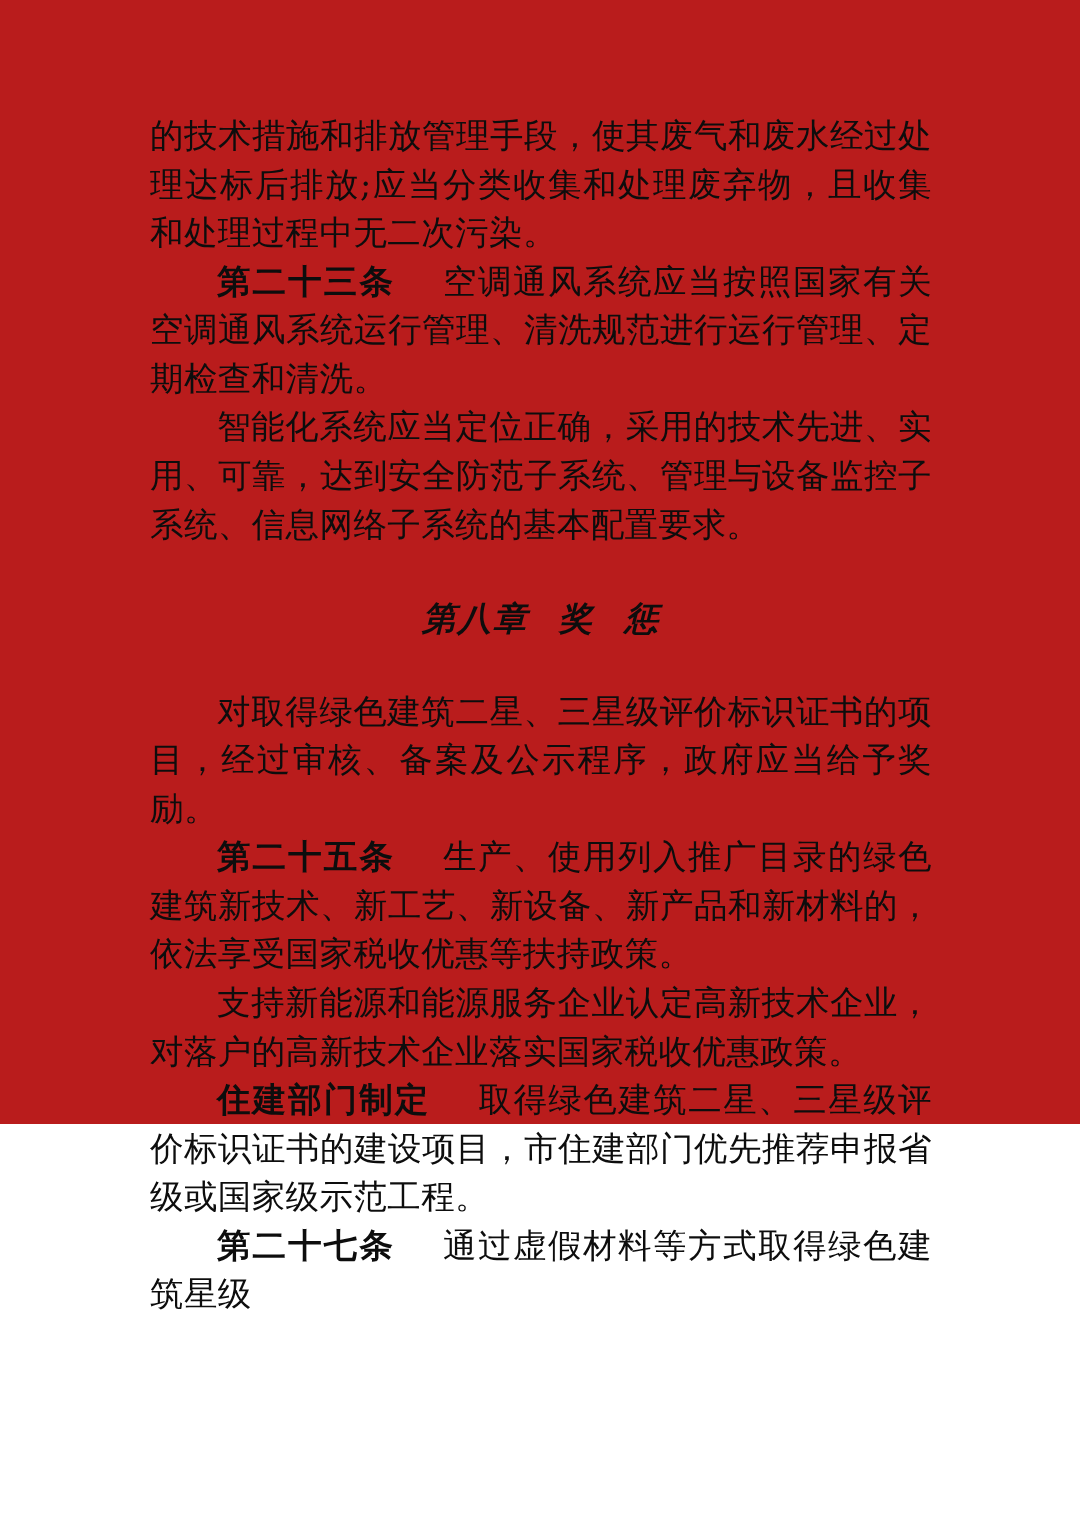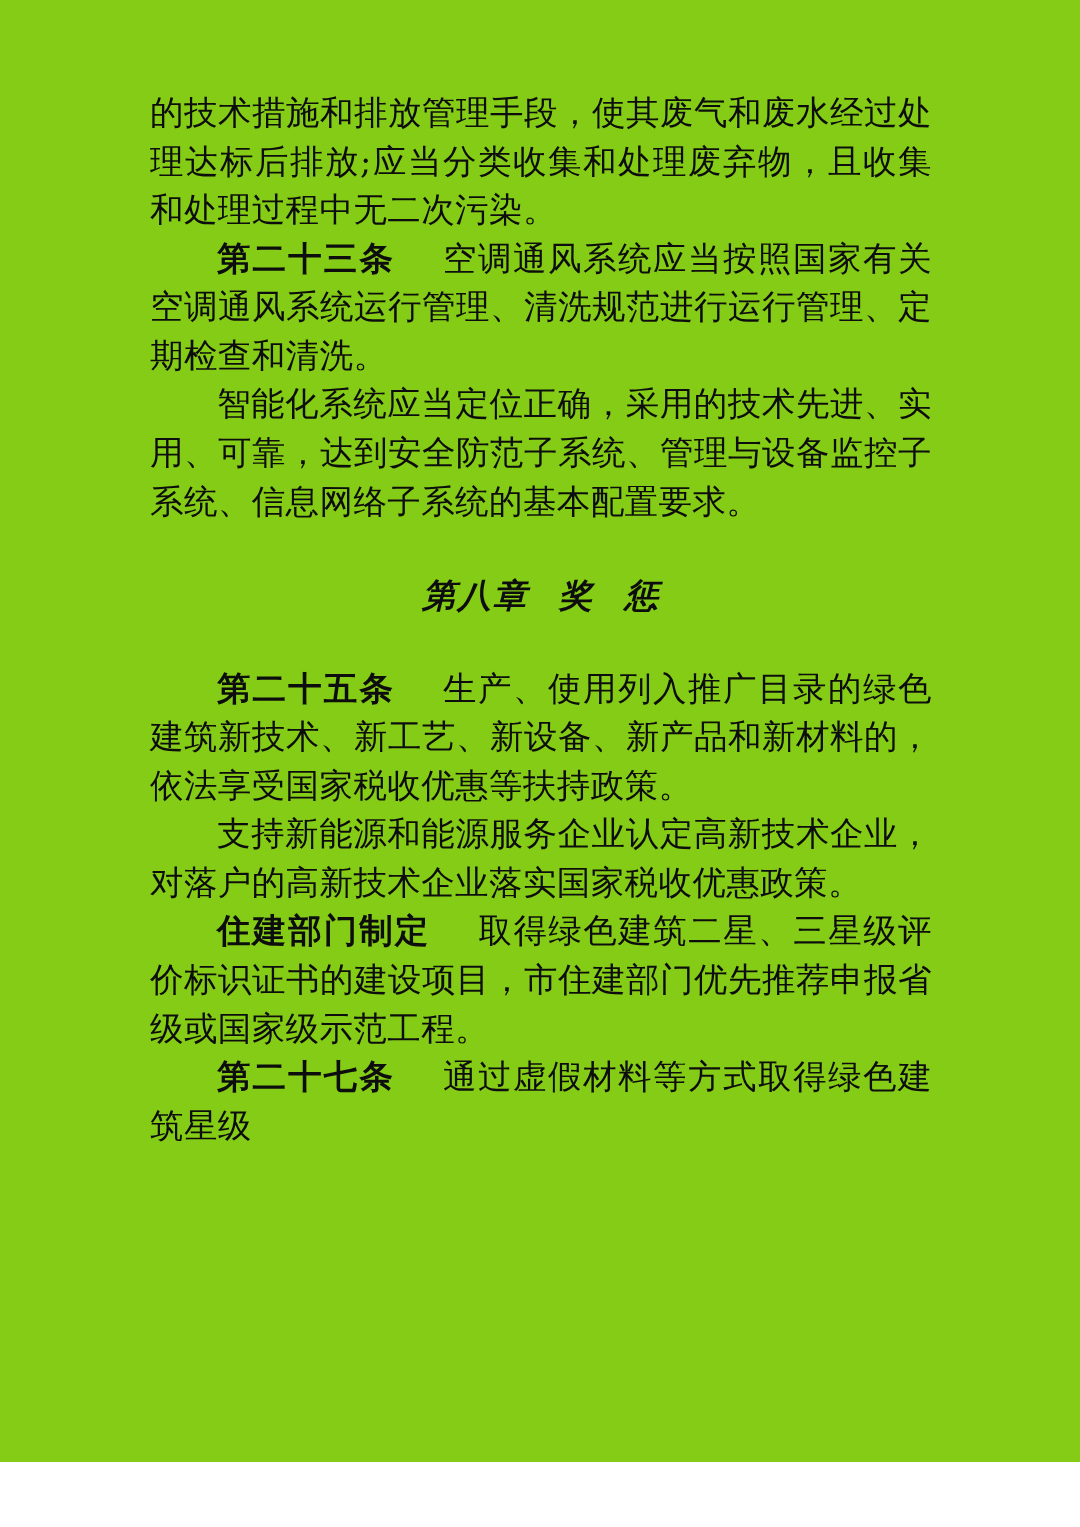--- a/index.html
+++ b/index.html
@@ -10,24 +10,24 @@
   body {
     width: 1080px;
     height: 1527px;
     font-family: "DejaVu Serif", "Liberation Serif", serif;
     color: #0d0d0d;
     overflow: hidden;
   }
   .page {
     position: relative;
     width: 1080px;
-    height: 1462px;
+    height: 1124px;
     box-sizing: border-box;
-    padding: 89px 148px 40px 150px;
-    background: #84cc16;
+    padding: 112px 148px 40px 150px;
+    background: #b91c1c;
   }
   .doc-body {
     font-size: 33.5px;
     line-height: 1.45;
     letter-spacing: 0.4px;
     text-align: justify;
     text-justify: inter-ideograph;
   }
   .para {
     margin: 0;
@@ -74,20 +74,23 @@
 
     <p class="para">
       <span>智能化系统应当定位正确，采用的技术先进、实用、可靠，达到安全防范子系统、管理与设备监控子系统、信息网络子系统的基本配置要求。</span>
     </p>
 
     <h2 class="chapter-heading">
       <span>第八章</span><span class="gap"></span><span>奖</span><span class="gap"></span><span>惩</span>
     </h2>
 
 
+    <p class="para">
+      <span>对取得绿色建筑二星、三星级评价标识证书的项目，经过审核、备案及公示程序，政府应当给予奖励。</span>
+    </p>
 
 
     <p class="para">
       <span class="article-label">第二十五条</span><span class="article-gap"></span><span>生产、使用列入推广目录的绿色建筑新技术、新工艺、新设备、新产品和新材料的，依法享受国家税收优惠等扶持政策。</span>
     </p>
 
     <p class="para">
       <span>支持新能源和能源服务企业认定高新技术企业，对落户的高新技术企业落实国家税收优惠政策。</span>
     </p>
 

